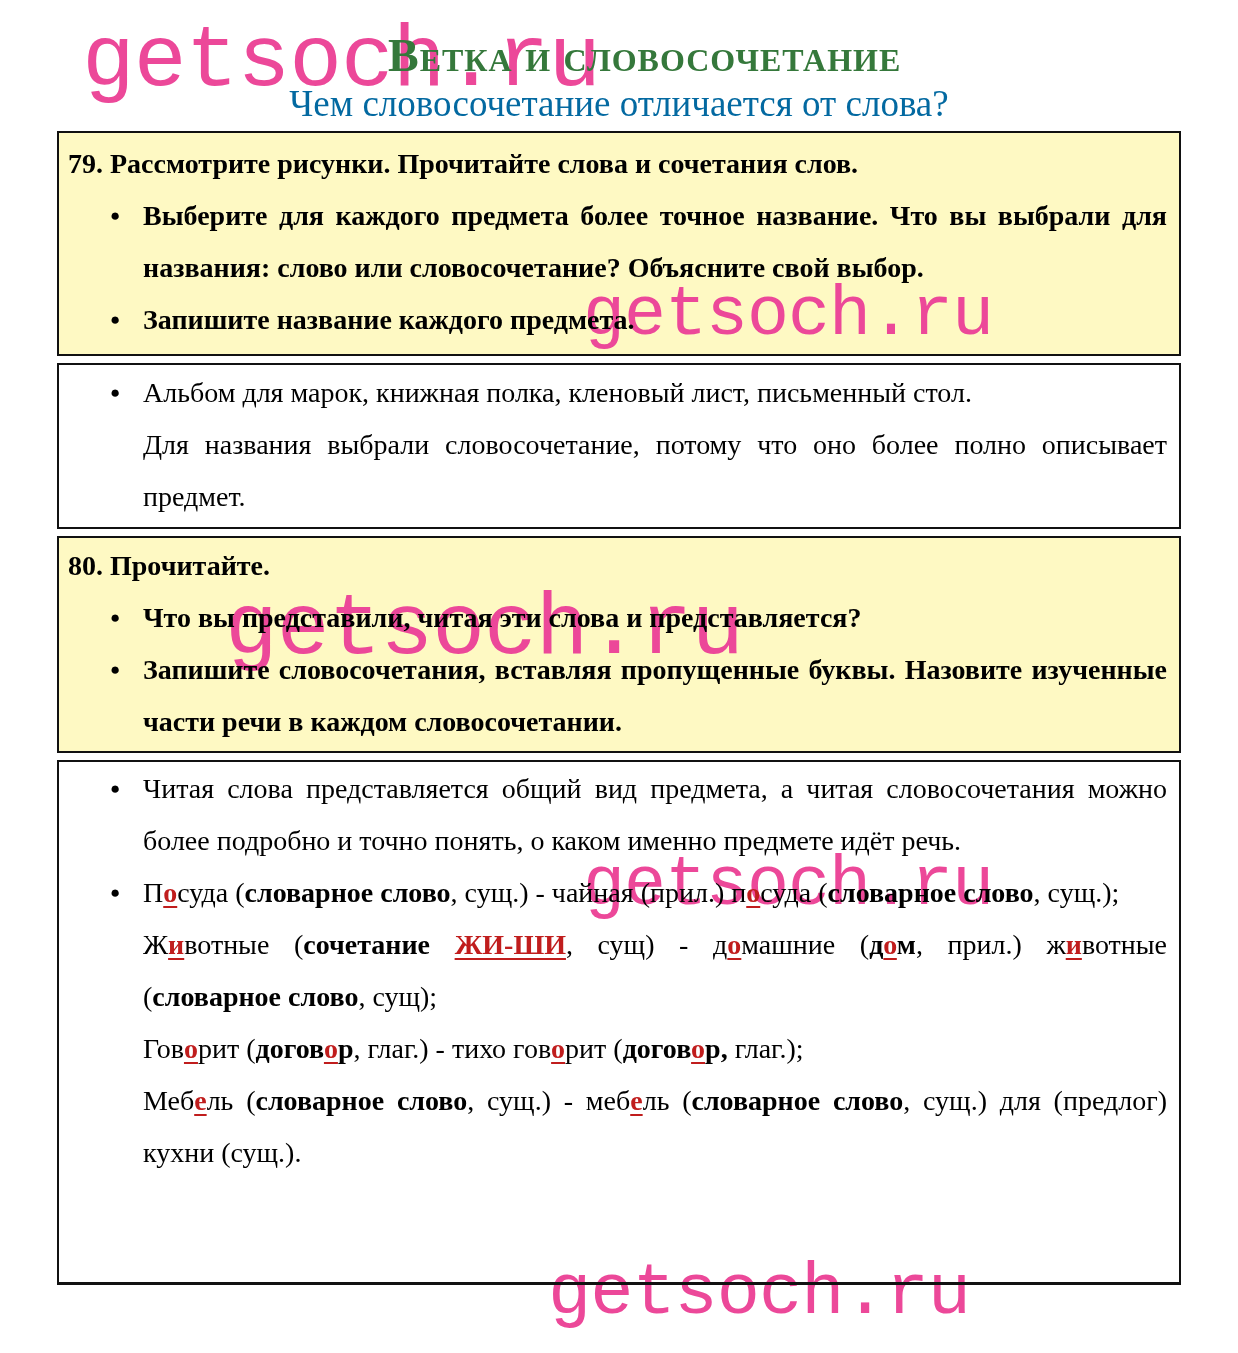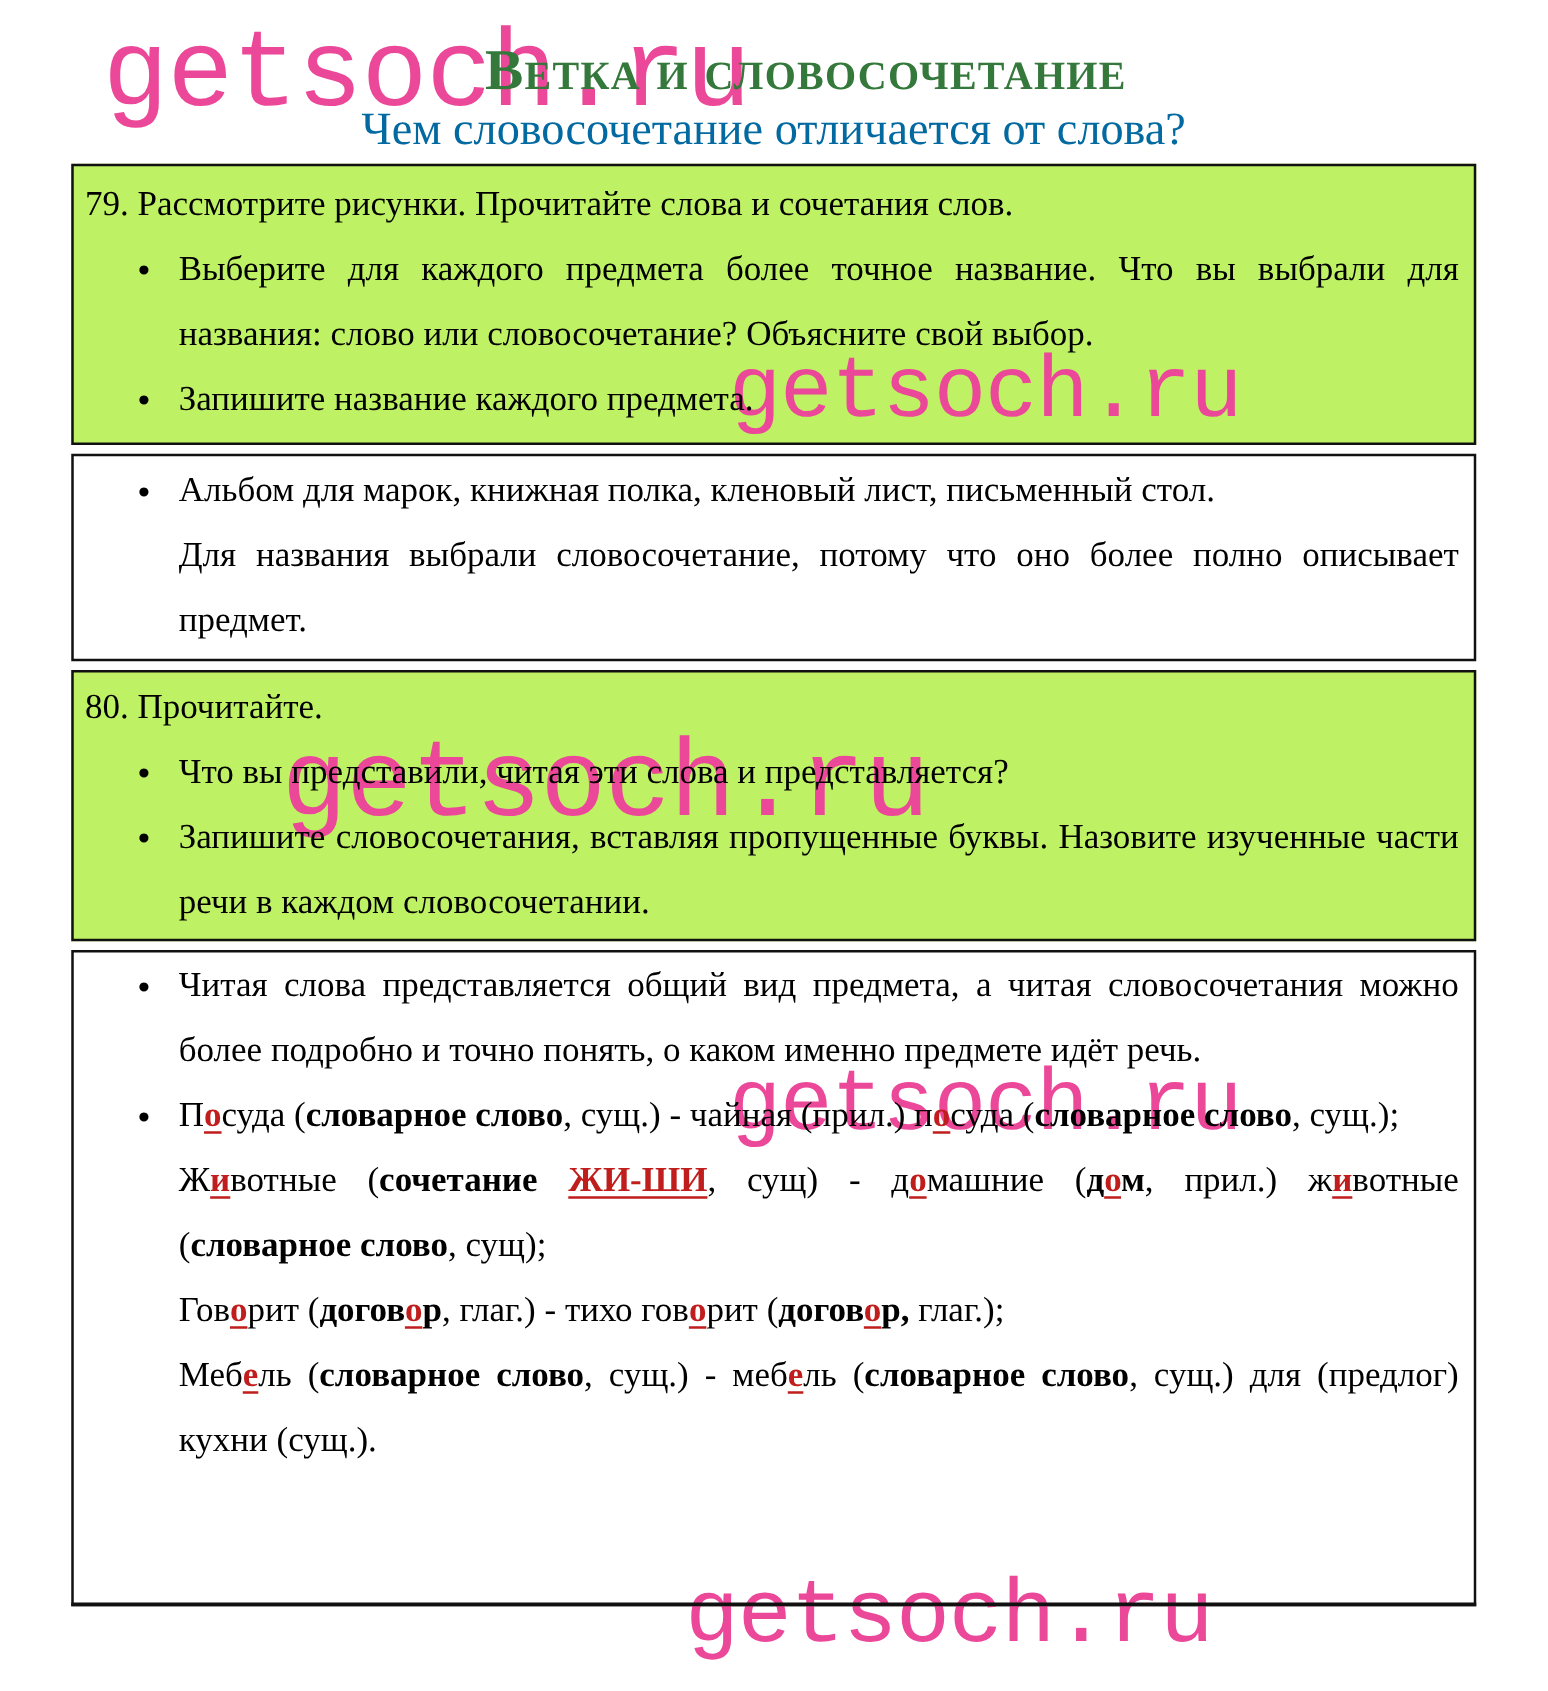--- a/index.html
+++ b/index.html
@@ -50,21 +50,21 @@
     box-sizing: border-box;
     border: 2px solid #111111;
     margin: 0 0 7px 0;
     padding: 3px 12px 0 9px;
     font-size: 28px;
     line-height: 52px;
     color: #000;
     overflow: hidden;
   }
   .card > * { position: relative; z-index: 2; margin: 0; }
-  .card.q { background: #bef264; font-weight: normal; }
+  .card.q { background: #fef9c3; font-weight: bold; }
   .card.a { background: #ffffff; }
   .h225 { height: 225px; padding-top: 5px; }
   .h166 { height: 166px; padding-top: 2px; }
   .h217 { height: 217px; padding-top: 2px; }
   .h525 { height: 525px; padding-top: 1px; }
 
   .bullet { display: flex; padding-left: 42px; }
   .marker {
     flex: 0 0 33px;
     font-size: 17px;

